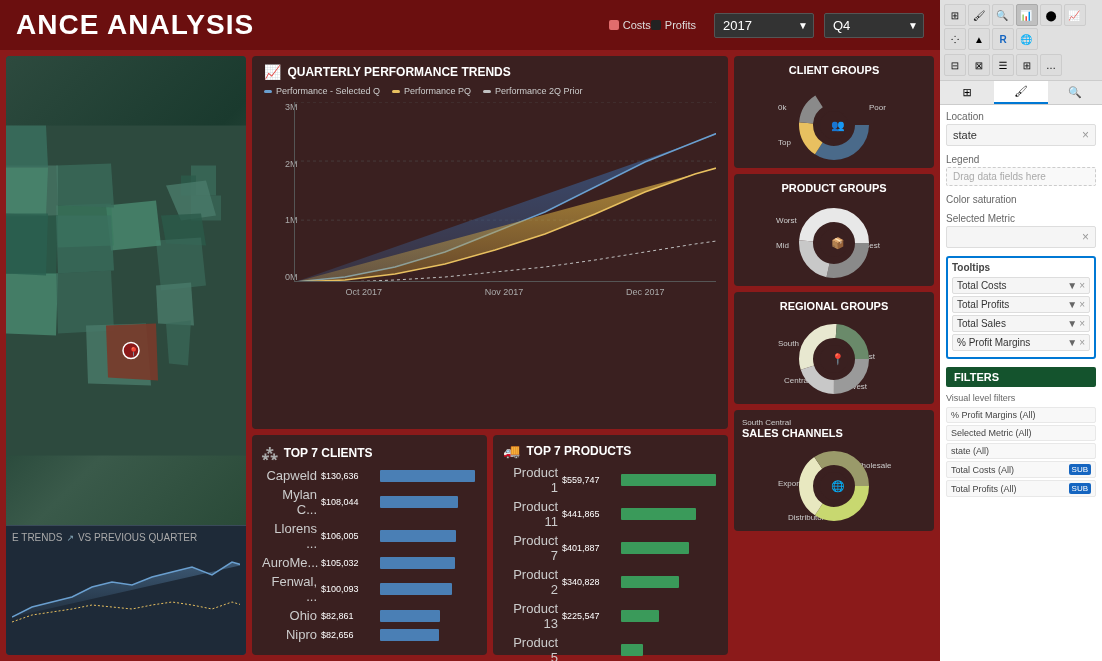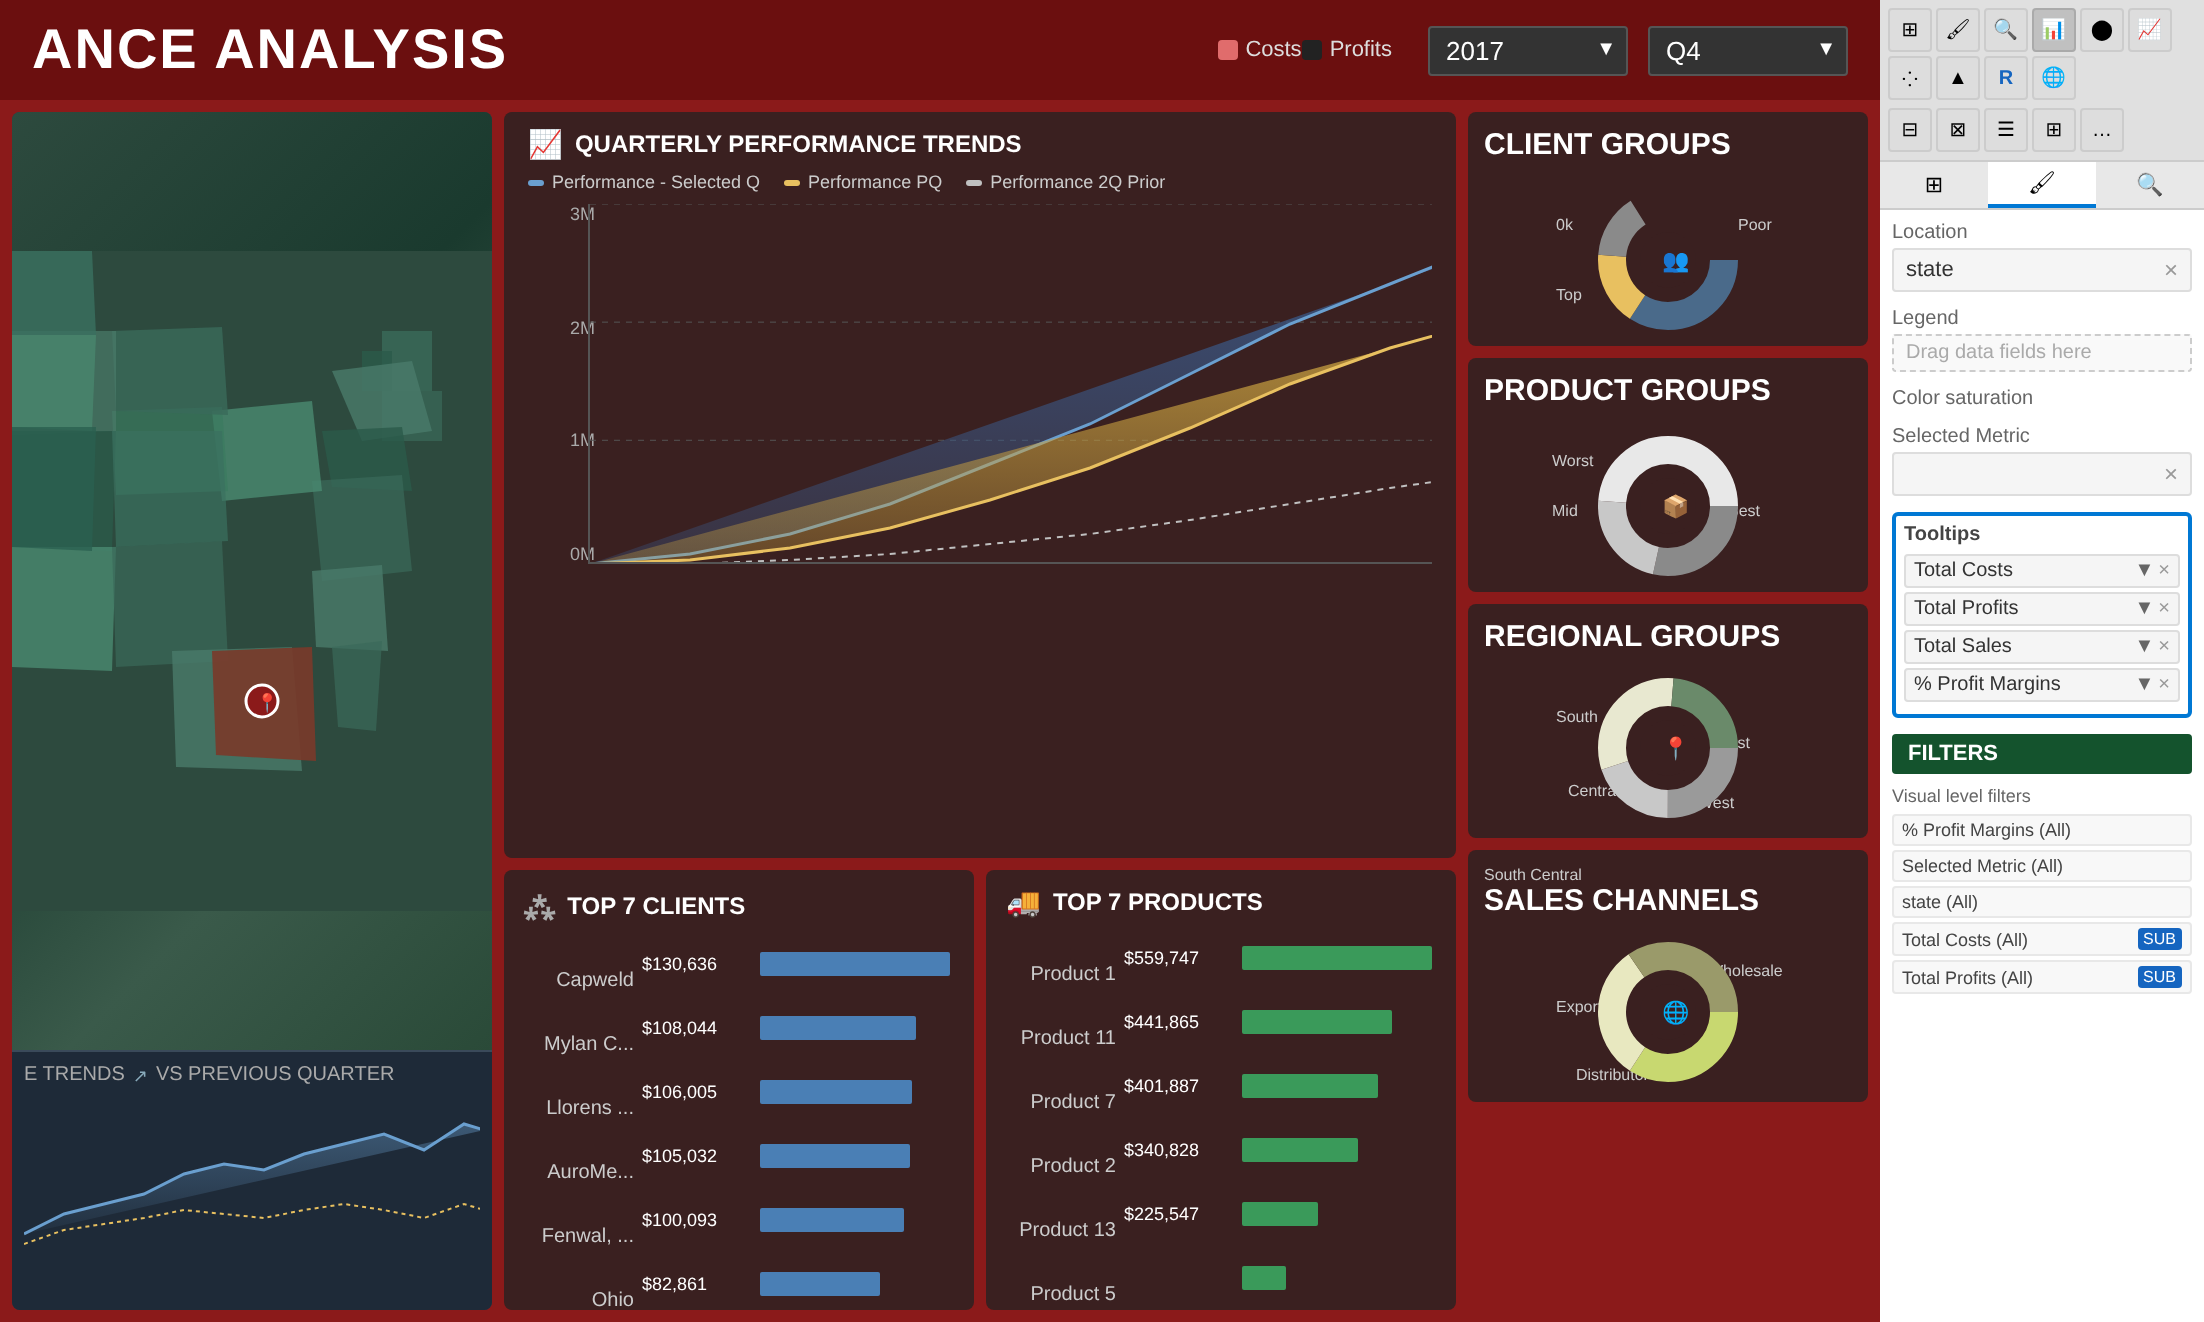--- a/index.html
+++ b/index.html
@@ -248,23 +248,22 @@
       display: flex;
       align-items: center;
       gap: 4px;
       font-size: 9px;
     }
 
     .bar-label {
       color: #ccc;
       width: 55px;
       text-align: right;
-      font-size: 10px;
+      font-size: 13px;
       flex-shrink: 0;
-      margin-top: 17px;
     }
 
     .bar-value-text {
       color: white;
       font-size: 9px;
       width: 55px;
       flex-shrink: 0;
     }
 
     .bar-fill {
@@ -286,23 +285,24 @@
     .donut-card {
       background: #3a2020;
       border-radius: 4px;
       padding: 8px;
       display: flex;
       flex-direction: column;
     }
 
     .donut-title {
       color: white;
-      font-size: 15px;
+      font-size: 11px;
       font-weight: 600;
       margin-bottom: 4px;
+      text-align: center;
     }
 
     .donut-area {
       display: flex;
       justify-content: center;
       align-items: center;
       position: relative;
       height: 80px;
     }
 
@@ -638,20 +638,25 @@
               <line x1="0" y1="66%" x2="100%" y2="66%" class="grid-line"></line>
 
               <polygon points="0,180 50,175 100,165 150,150 200,130 250,110 300,85 350,60 400,40 450,20 500,5" fill="url(#areaGrad1)" stroke="none"></polygon>
               <polyline points="0,180 50,175 100,165 150,150 200,130 250,110 300,85 350,60 400,40 450,20 500,5" fill="none" stroke="#6a9fcf" stroke-width="1.5"></polyline>
 
               <polygon points="0,180 50,178 100,172 150,162 200,148 250,132 300,112 350,90 400,72 450,58 500,45" fill="url(#areaGrad2)" stroke="none"></polygon>
               <polyline points="0,180 50,178 100,172 150,162 200,148 250,132 300,112 350,90 400,72 450,58 500,45" fill="none" stroke="#e8c060" stroke-width="1.5"></polyline>
 
               <polyline points="0,180 50,180 100,178 150,175 200,170 250,165 300,158 350,150 400,142 450,135 500,128" fill="none" stroke="#c0c0c0" stroke-width="1" stroke-dasharray="3,3"></polyline>
             </svg>
+          </div>
+          <div class="chart-x-labels">
+            <span>Oct 2017</span>
+            <span>Nov 2017</span>
+            <span>Dec 2017</span>
           </div>
         </div>
       </div>
 
       <div class="bottom-cards">
 
         <div class="clients-card">
           <div class="card-title">
             <span class="card-icon">⁂</span>
             <span>TOP 7 CLIENTS</span>

